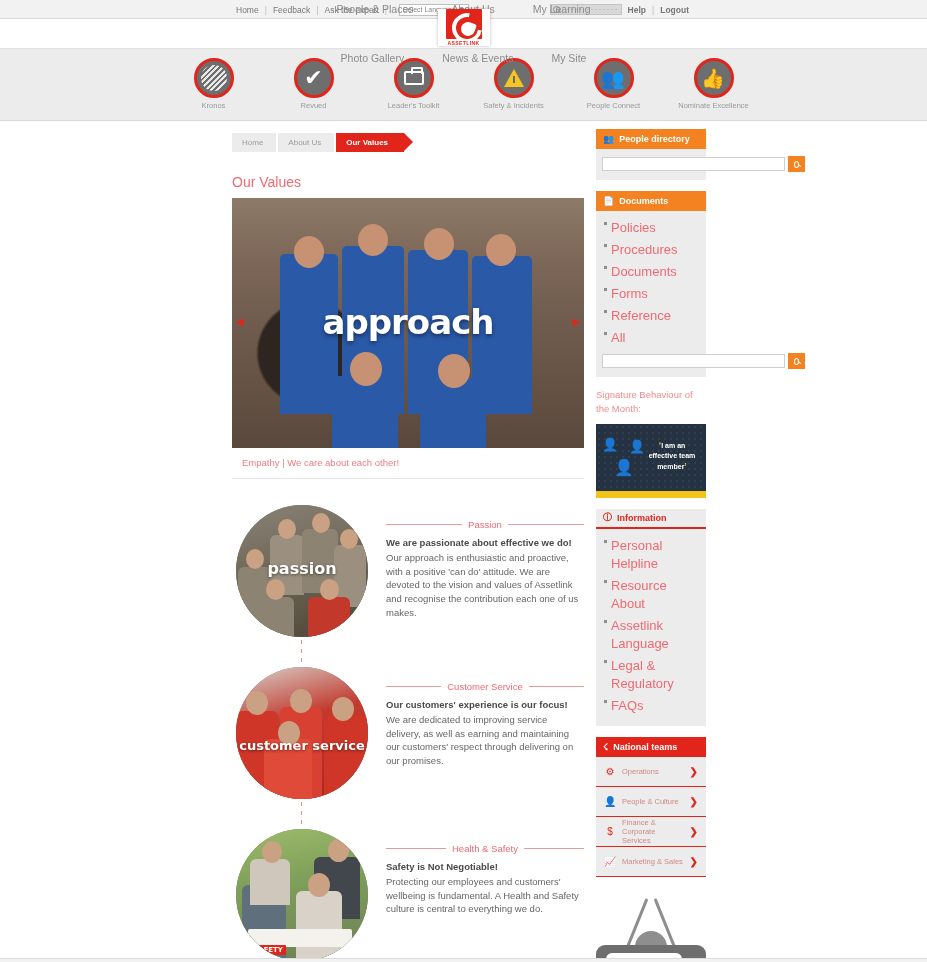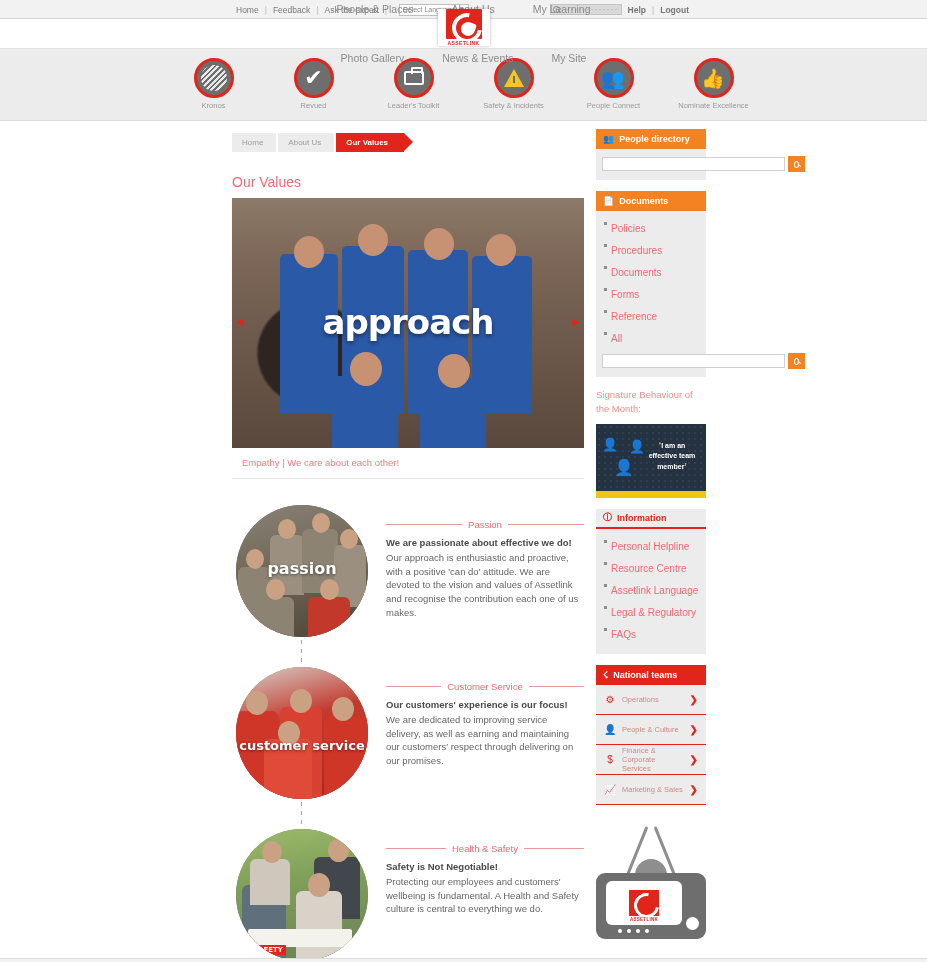--- a/index.html
+++ b/index.html
@@ -168,21 +168,21 @@
   .side-search .inp { flex:1; height:14px; background:#fff; border:1px solid #cfcfcf; }
   .side-search .btn {
     width:17px; height:16px; background:#f58220; border:none;
     display:flex; align-items:center; justify-content:center; cursor:pointer;
   }
   .side-search .btn .mag { width:7px;height:7px;border:1.4px solid #fff;border-radius:50%;position:relative;display:inline-block; }
   .side-search .btn .mag:after{content:"";position:absolute;width:3px;height:1.4px;background:#fff;transform:rotate(45deg);right:-2.5px;bottom:0;}
   ul.linklist { list-style:none; margin:0 0 7px; padding:0 0 0 9px; }
   ul.linklist li { position:relative; margin-bottom:4px; }
   ul.linklist li:before { content:""; position:absolute; left:-7px; top:4px; width:3px; height:3px; background:#8d8d8d; }
-  ul.linklist a { font-size:10px; color:#ef6a72; text-decoration:none; }
+  ul.linklist a { font-size:13px; color:#ef6a72; text-decoration:none; }
   .sig-title { font-size:9.5px; color:#ef8d8d; line-height:1.5; margin:2px 0 7px; }
   .sig-card { width:110px; height:74px; background:#253241; position:relative; overflow:hidden; }
   .sig-card .dots { position:absolute; inset:0; background-image:radial-gradient(#2f3e50 1px, transparent 1px); background-size:6px 6px; }
   .sig-quote { position:absolute; right:6px; top:15px; width:56px; color:#fff; font-size:7px; line-height:1.35; text-align:center; font-weight:bold; }
   .sig-quote .qm { color:#f0c419; font-size:9px; }
   .sig-icons { position:absolute; left:6px; top:14px; width:44px; height:44px; }
   .sig-icons .fig { position:absolute; color:#fff; font-size:13px; line-height:1; }
   .sig-bar { position:absolute; left:0; right:0; bottom:0; height:7px; background:#f0c419; }
   .nt-item {
     background:#ececec; border-bottom:1px solid #e1251b;
@@ -468,21 +468,21 @@
       </div>
 
       <div class="panel">
         <div class="panel-head info">
           <span>ⓘ</span>
           <span>Information</span>
         </div>
         <div class="panel-body">
           <ul class="linklist" style="margin-bottom:0;">
             <li><a href="#">Personal Helpline</a></li>
-            <li><a href="#">Resource Centre</a></li>
+            <li><a href="#">Resource About</a></li>
             <li><a href="#">Assetlink Language</a></li>
             <li><a href="#">Legal &amp; Regulatory</a></li>
             <li><a href="#">FAQs</a></li>
           </ul>
         </div>
       </div>
 
       <div class="panel">
         <div class="panel-head red">
           <span>☇</span>

